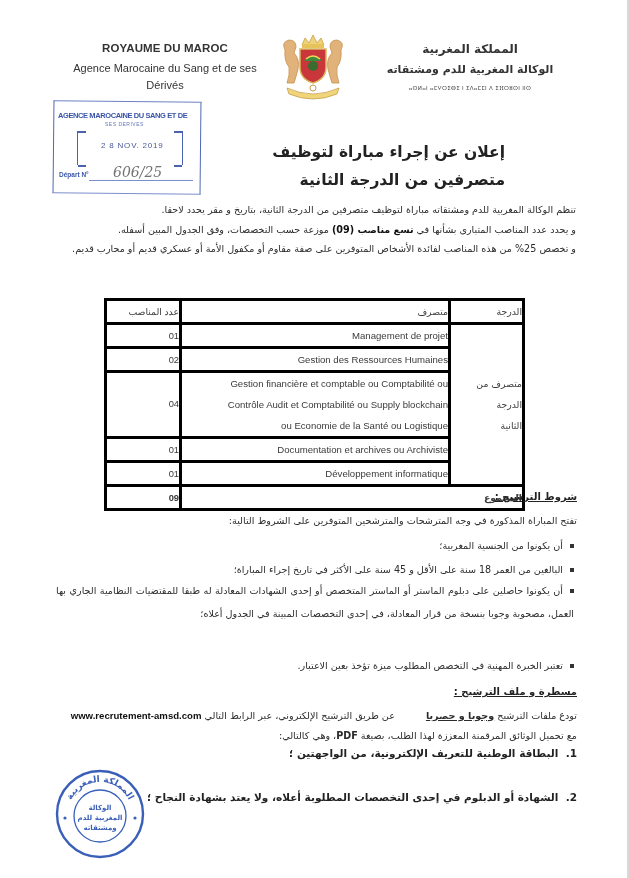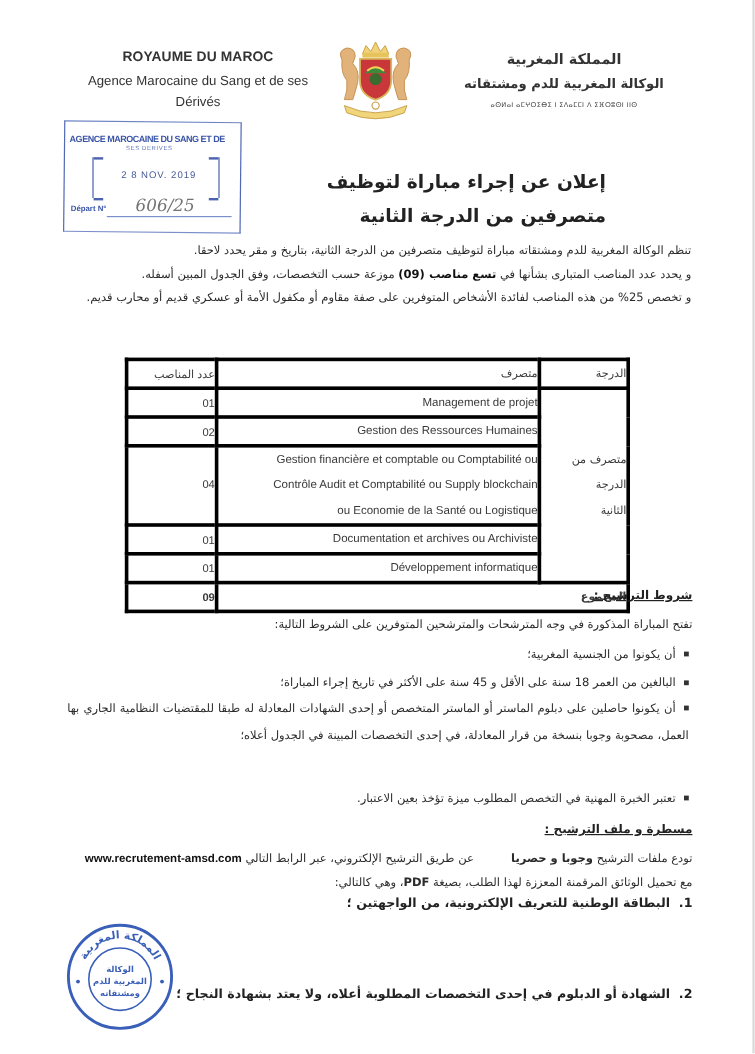--- a/index.html
+++ b/index.html
@@ -65,21 +65,21 @@
   .sh-1 { top: 491px; }
   .sh-2 { top: 686px; }
   .line { position: absolute; right: 52px; direction: rtl; font-size: 9.6px; color: #2b2b2b; white-space: nowrap; }
   .bul { position: absolute; right: 55px; direction: rtl; font-size: 9.6px; color: #2b2b2b; }
   .bul .dot { display: inline-block; width: 4px; height: 4px; background: #333; margin-left: 7px; vertical-align: middle; }
   .bul-block { position: absolute; left: 52px; width: 521px; direction: rtl; text-align: justify; text-align-last: right; font-size: 9.6px; line-height: 23px; color: #2b2b2b; }
   .bul-block .dot { display: inline-block; width: 4px; height: 4px; background: #333; margin-left: 7px; vertical-align: middle; }
 
   .nl { position: absolute; right: 52px; direction: rtl; font-size: 10.5px; font-weight: bold; color: #222; white-space: nowrap; }
   .url { font-family: "Liberation Sans", sans-serif; font-weight: bold; color: #111; }
-  .ul { font-weight: bold; padding-left: 28px; }
+  .ul { text-decoration: underline; font-weight: bold; padding-left: 28px; }
 
   
   .seal { position: absolute; left: 54px; top: 768px; width: 92px; height: 92px; }
 </style>
 </head>
 <body>
 
 <div class="right-edge"></div>
 
 <div class="hl hl-1">ROYAUME DU MAROC</div>
@@ -175,21 +175,21 @@
 <div class="bul" style="top:540px;"><span class="dot"></span><span>أن يكونوا من الجنسية المغربية؛</span></div>
 <div class="bul" style="top:564px;"><span class="dot"></span><span>البالغين من العمر 18 سنة على الأقل و 45 سنة على الأكثر في تاريخ إجراء المباراة؛</span></div>
 <div class="bul-block" style="top:579px; right:55px; left:auto; width:518px;"><span class="dot"></span><span>أن يكونوا حاصلين على دبلوم الماستر أو الماستر المتخصص أو إحدى الشهادات المعادلة له طبقا للمقتضيات النظامية الجاري بها العمل، مصحوبة وجوبا بنسخة من قرار المعادلة، في إحدى التخصصات المبينة في الجدول أعلاه؛</span></div>
 <div class="bul" style="top:660px;"><span class="dot"></span><span>تعتبر الخبرة المهنية في التخصص المطلوب ميزة تؤخذ بعين الاعتبار.</span></div>
 
 <div class="sec-h sh-2">مسطرة و ملف الترشيح :</div>
 <div class="line" style="top:710px;"><span>تودع ملفات الترشيح </span><span class="ul">وجوبا و حصريا</span><span> عن طريق الترشيح الإلكتروني، عبر الرابط التالي </span><span class="url">www.recrutement-amsd.com</span></div>
 <div class="line" style="top:730px;"><span>مع تحميل الوثائق المرقمنة المعززة لهذا الطلب، بصيغة </span><b>PDF</b><span>، وهي كالتالي:</span></div>
 
 <div class="nl" style="top:747px;margin-left:48px;"><span>1.</span>&nbsp;&nbsp;<span>البطاقة الوطنية للتعريف الإلكترونية، من الواجهتين ؛</span></div>
-<div class="nl" style="top:791px;margin-top:32px;"><span>2.</span>&nbsp;&nbsp;<span>الشهادة أو الدبلوم في إحدى التخصصات المطلوبة أعلاه، ولا يعتد بشهادة النجاح ؛</span></div>
+<div class="nl" style="top:791px;"><span>2.</span>&nbsp;&nbsp;<span>الشهادة أو الدبلوم في إحدى التخصصات المطلوبة أعلاه، ولا يعتد بشهادة النجاح ؛</span></div>
 
 <svg class="seal" viewBox="0 0 92 92">
   <defs>
     <path id="sealArc" d="M14 46 a32 32 0 0 1 64 0"></path>
   </defs>
   <circle cx="46" cy="46" r="43" fill="none" stroke="#3a5fb8" stroke-width="2.4"></circle>
   <circle cx="46" cy="48" r="26" fill="none" stroke="#3a5fb8" stroke-width="1.3"></circle>
   <text font-size="9" fill="#3a5fb8" font-weight="bold" font-family="DejaVu Sans, sans-serif"><textPath href="#sealArc" startOffset="50%" text-anchor="middle">المملكة المغربية</textPath></text>
   <circle cx="11" cy="50" r="1.6" fill="#3a5fb8"></circle>
   <circle cx="81" cy="50" r="1.6" fill="#3a5fb8"></circle>

